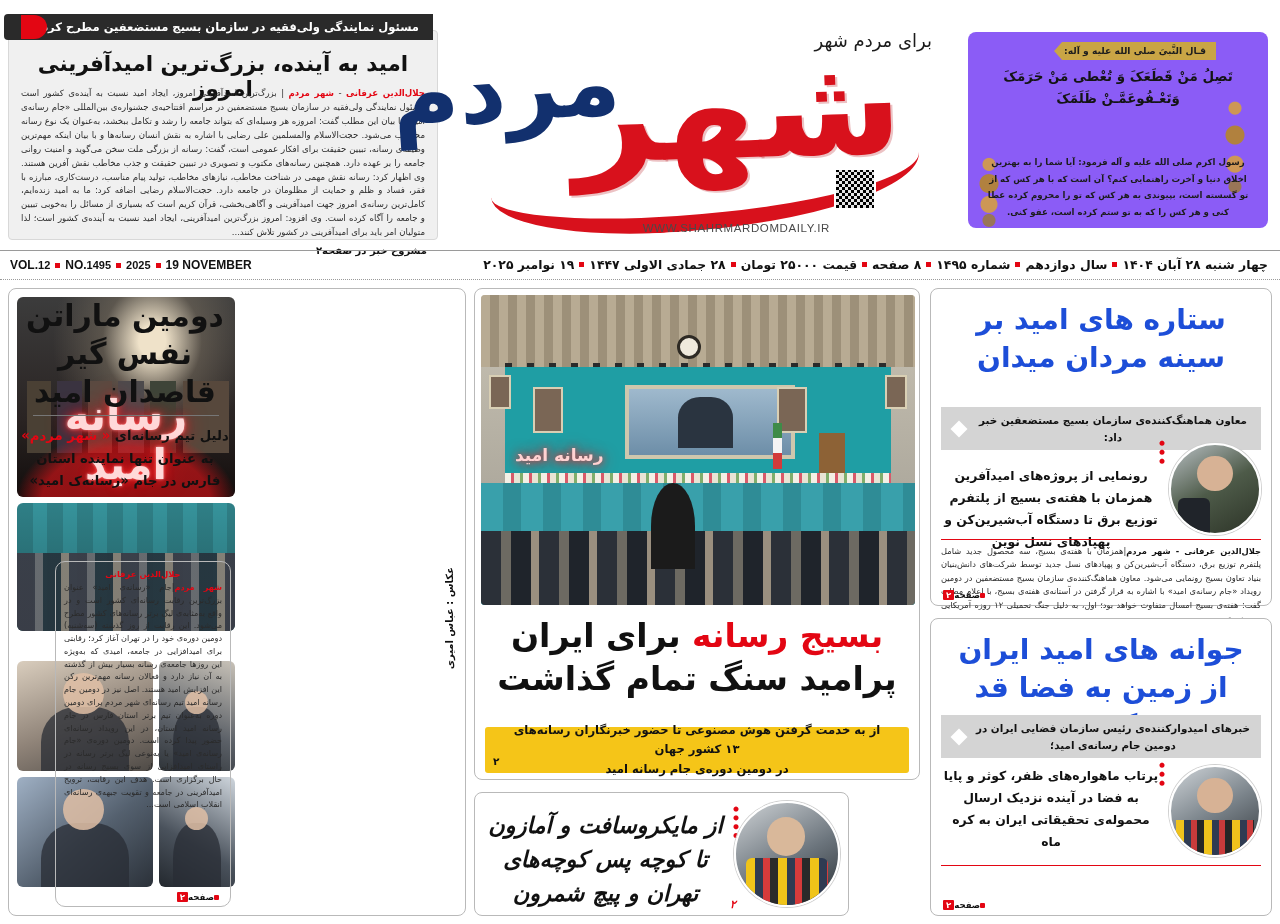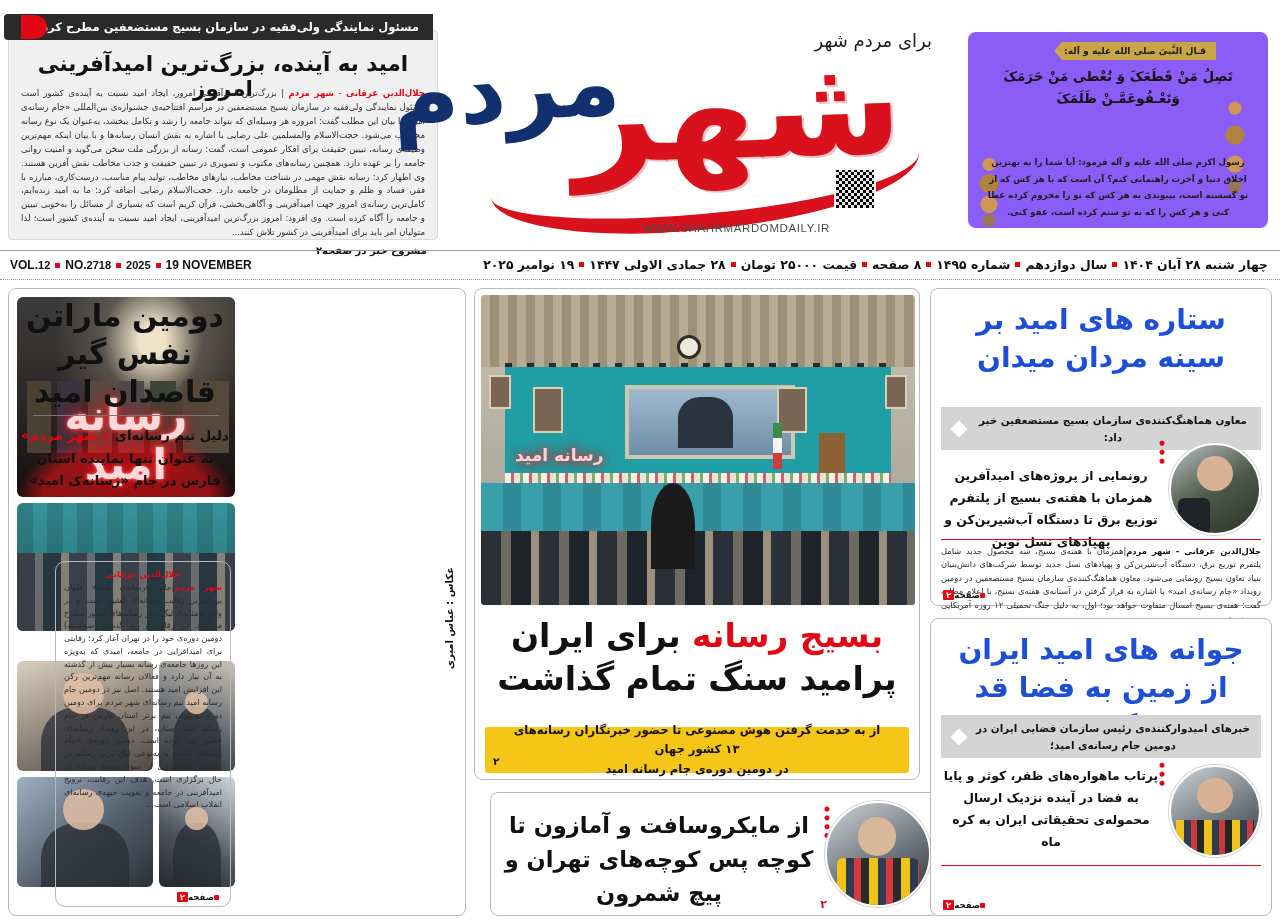--- a/index.html
+++ b/index.html
@@ -342,21 +342,21 @@
     background: #f5c518; border-radius: 3px;
     display: flex; align-items: center; justify-content: center;
     text-align: center; font-size: 11.6px; font-weight: bold;
     color: #111; line-height: 1.66; padding: 0 24px;
   }
   .c-sub-page {
     position: absolute; left: 8px; bottom: 3px;
     font-size: 10.5px; font-weight: bold; color: #111;
   }
 
-  .c-card2 { left: 16px; top: 504px; width: 450px; height: 124px; }
+  .c-card2 { left: 0; top: 504px; width: 375px; height: 124px; font-style: italic; }
   .c2-photo {
     position: absolute; right: 8px; top: 8px; width: 106px; height: 106px;
     border-radius: 50%; overflow: hidden;
     background: linear-gradient(150deg,#cfd3d6,#6c757d 55%,#2b3035);
     border: 2px solid #fff; box-shadow: 0 0 0 1px #d0d0d0;
   }
   .c2-photo .mics {
     position: absolute; left: 10%; right: 10%; bottom: 0; height: 46%;
     background: repeating-linear-gradient(90deg,
       #f0c419 0 9px,#2f3b52 9px 17px,#d73b3b 17px 24px,#2a2a2a 24px 32px);
@@ -480,21 +480,21 @@
       <div class="hadith-ar">
         <div>تَصِلُ مَنْ قَطَعَکَ وَ تُعْطی مَنْ حَرَمَکَ</div>
         <div>وَتَعْـفُوعَمَّـنْ ظَلَمَکَ</div>
       </div>
       <div class="hadith-fa">رسول اکرم صلی الله علیه و آله فرمود: آیا شما را به بهترین اخلاق دنیا و آخرت راهنمایی کنم؟ آن است که با هر کس که از تو گسسته است، بپیوندی به هر کس که تو را محروم کرده عطا کنی و هر کس را که به تو ستم کرده است، عفو کنی.</div>
     </div>
   </div>
 
   <div class="infobar">
     <div class="info-en">
-      <span class="sm">VOL.</span><span>12</span><span class="sq"></span><span class="sm">NO.</span><span>2718</span><span class="sq"></span><span>2025</span><span class="sq"></span><span class="sm">19 NOVEMBER</span>
+      <span class="sm">VOL.</span><span>12</span><span class="sq"></span><span class="sm">NO.</span><span>1495</span><span class="sq"></span><span>2025</span><span class="sq"></span><span class="sm">19 NOVEMBER</span>
     </div>
     <div class="info-fa">
       <span>چهار شنبه ۲۸ آبان ۱۴۰۴</span><span class="sq"></span><span>سال دوازدهم</span><span class="sq"></span><span>شماره ۱۴۹۵</span><span class="sq"></span><span>۸ صفحه</span><span class="sq"></span><span>قیمت ۲۵۰۰۰ تومان</span><span class="sq"></span><span>۲۸ جمادی الاولی ۱۴۴۷</span><span class="sq"></span><span>۱۹ نوامبر ۲۰۲۵</span>
     </div>
   </div>
 
   <div class="grid">
 
     <div class="col col-left">
       <div class="card l-card">

